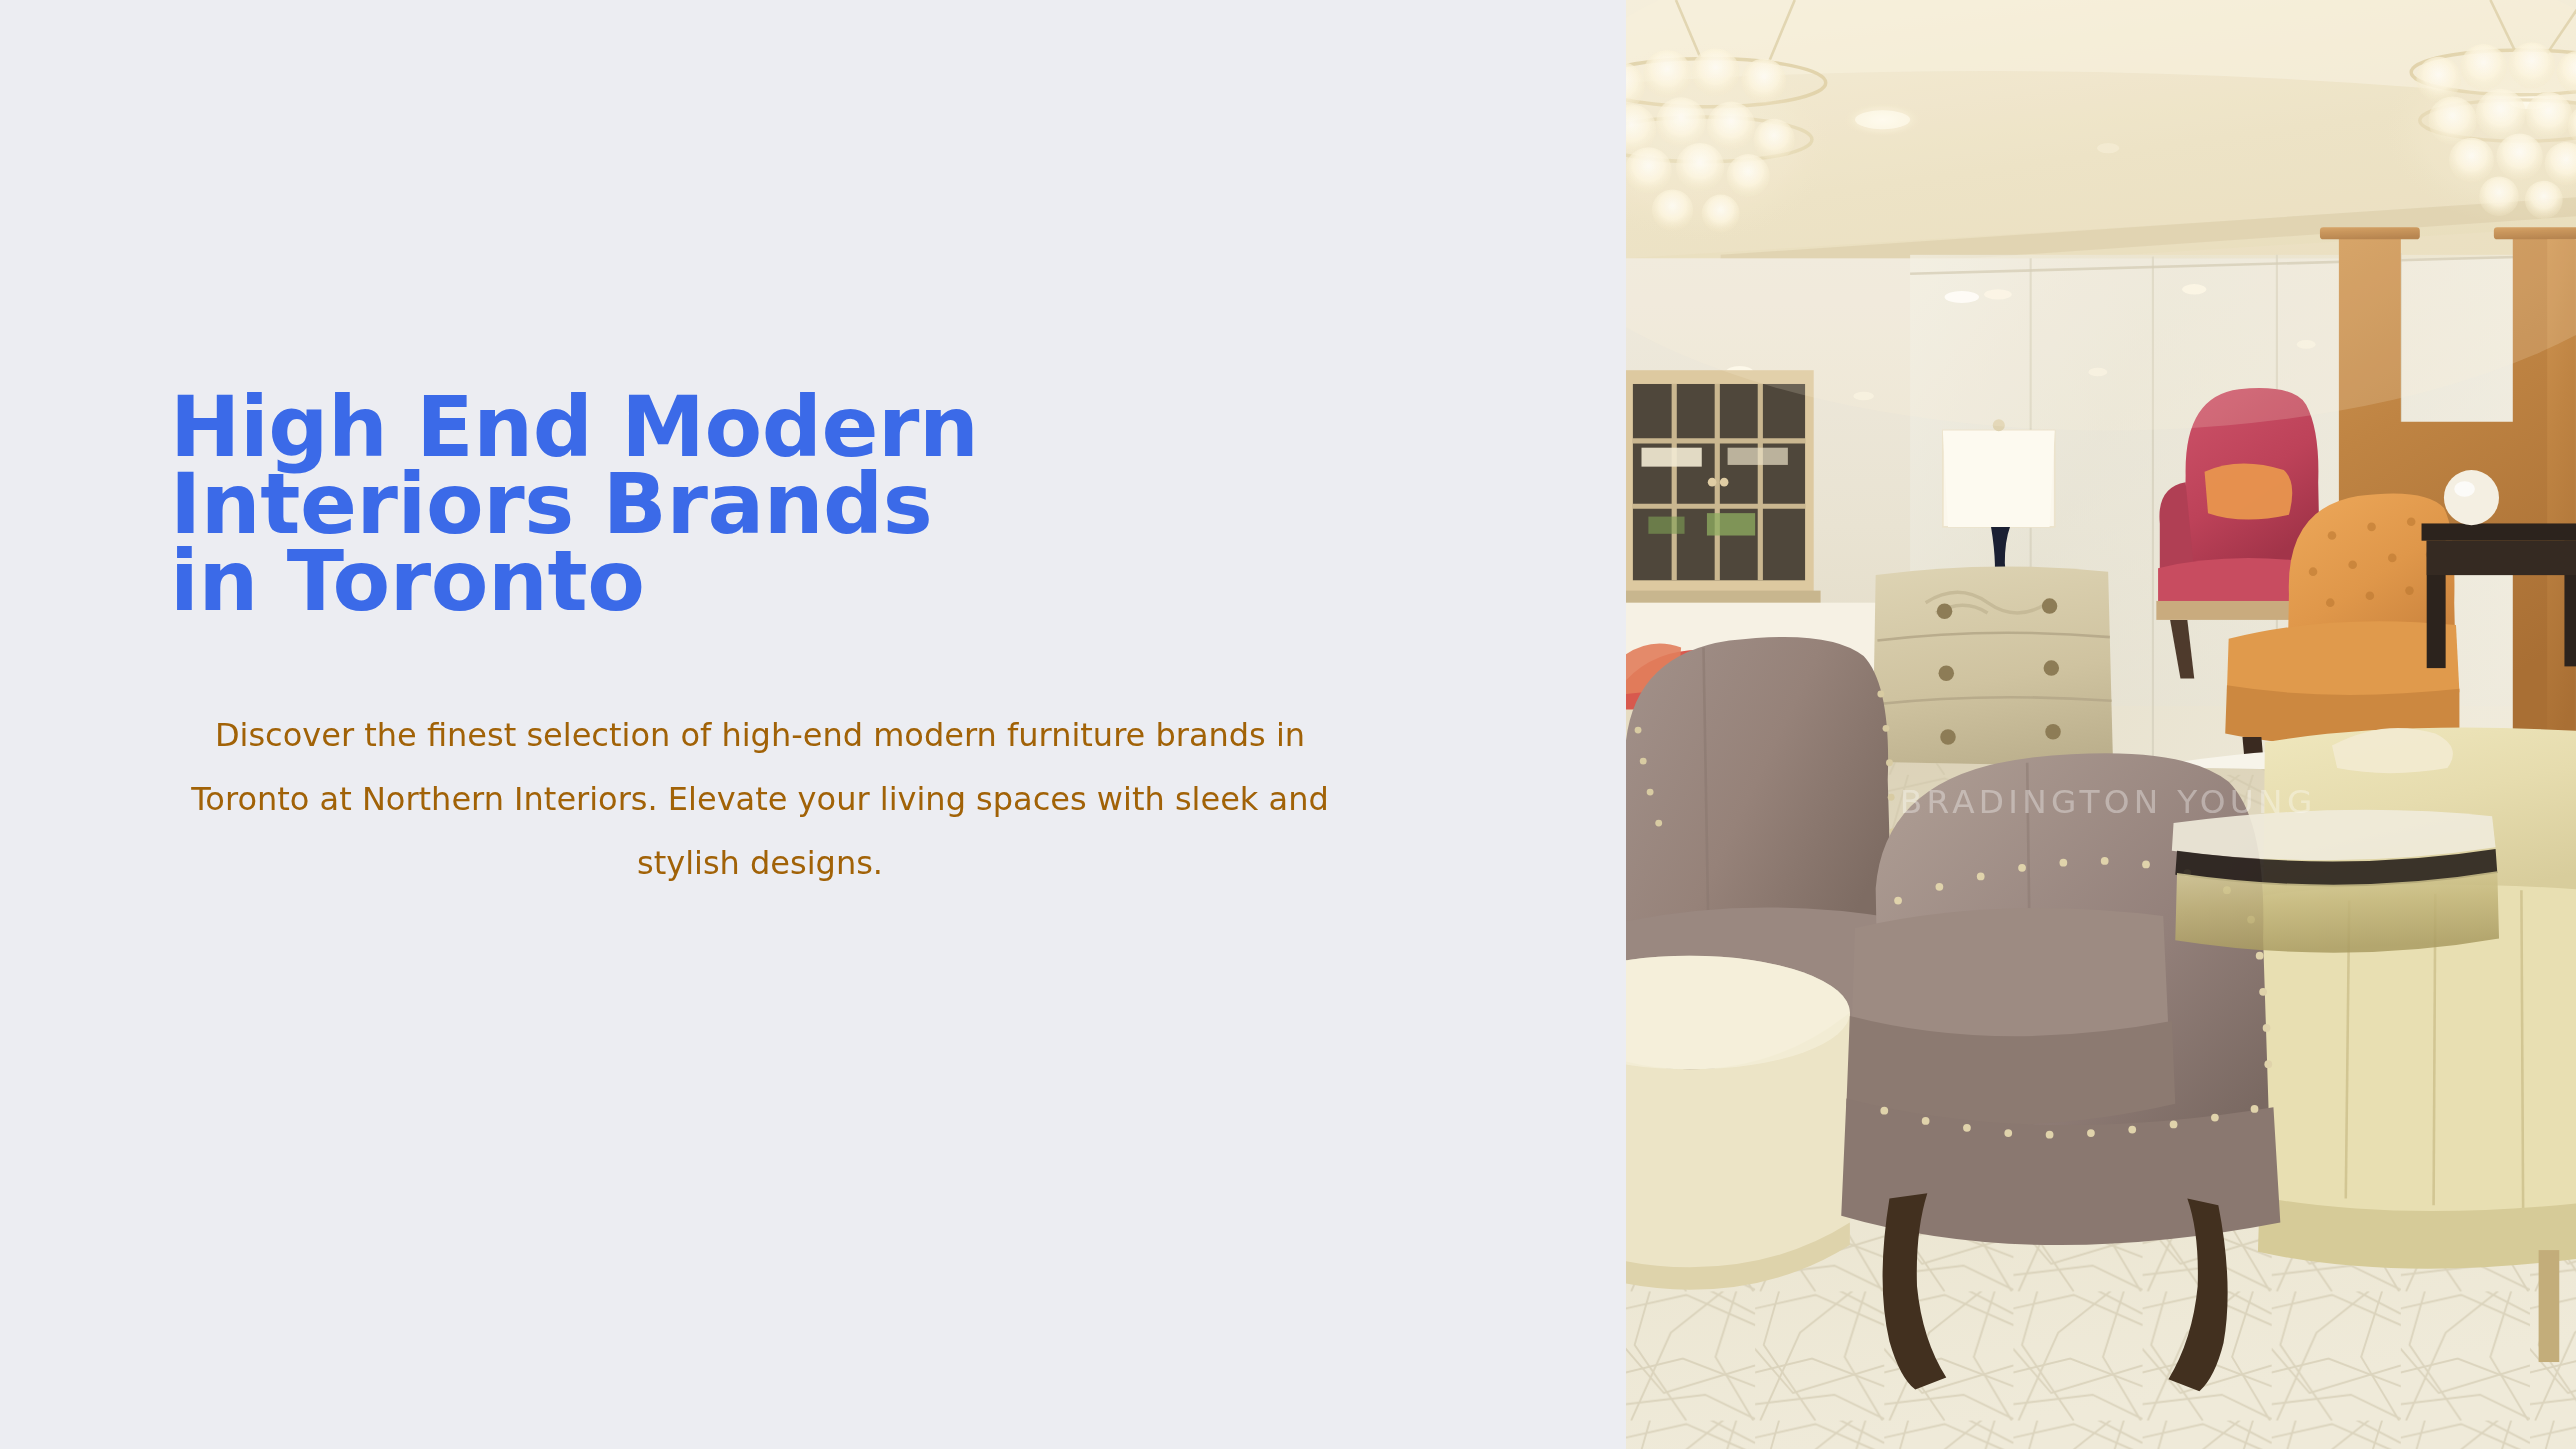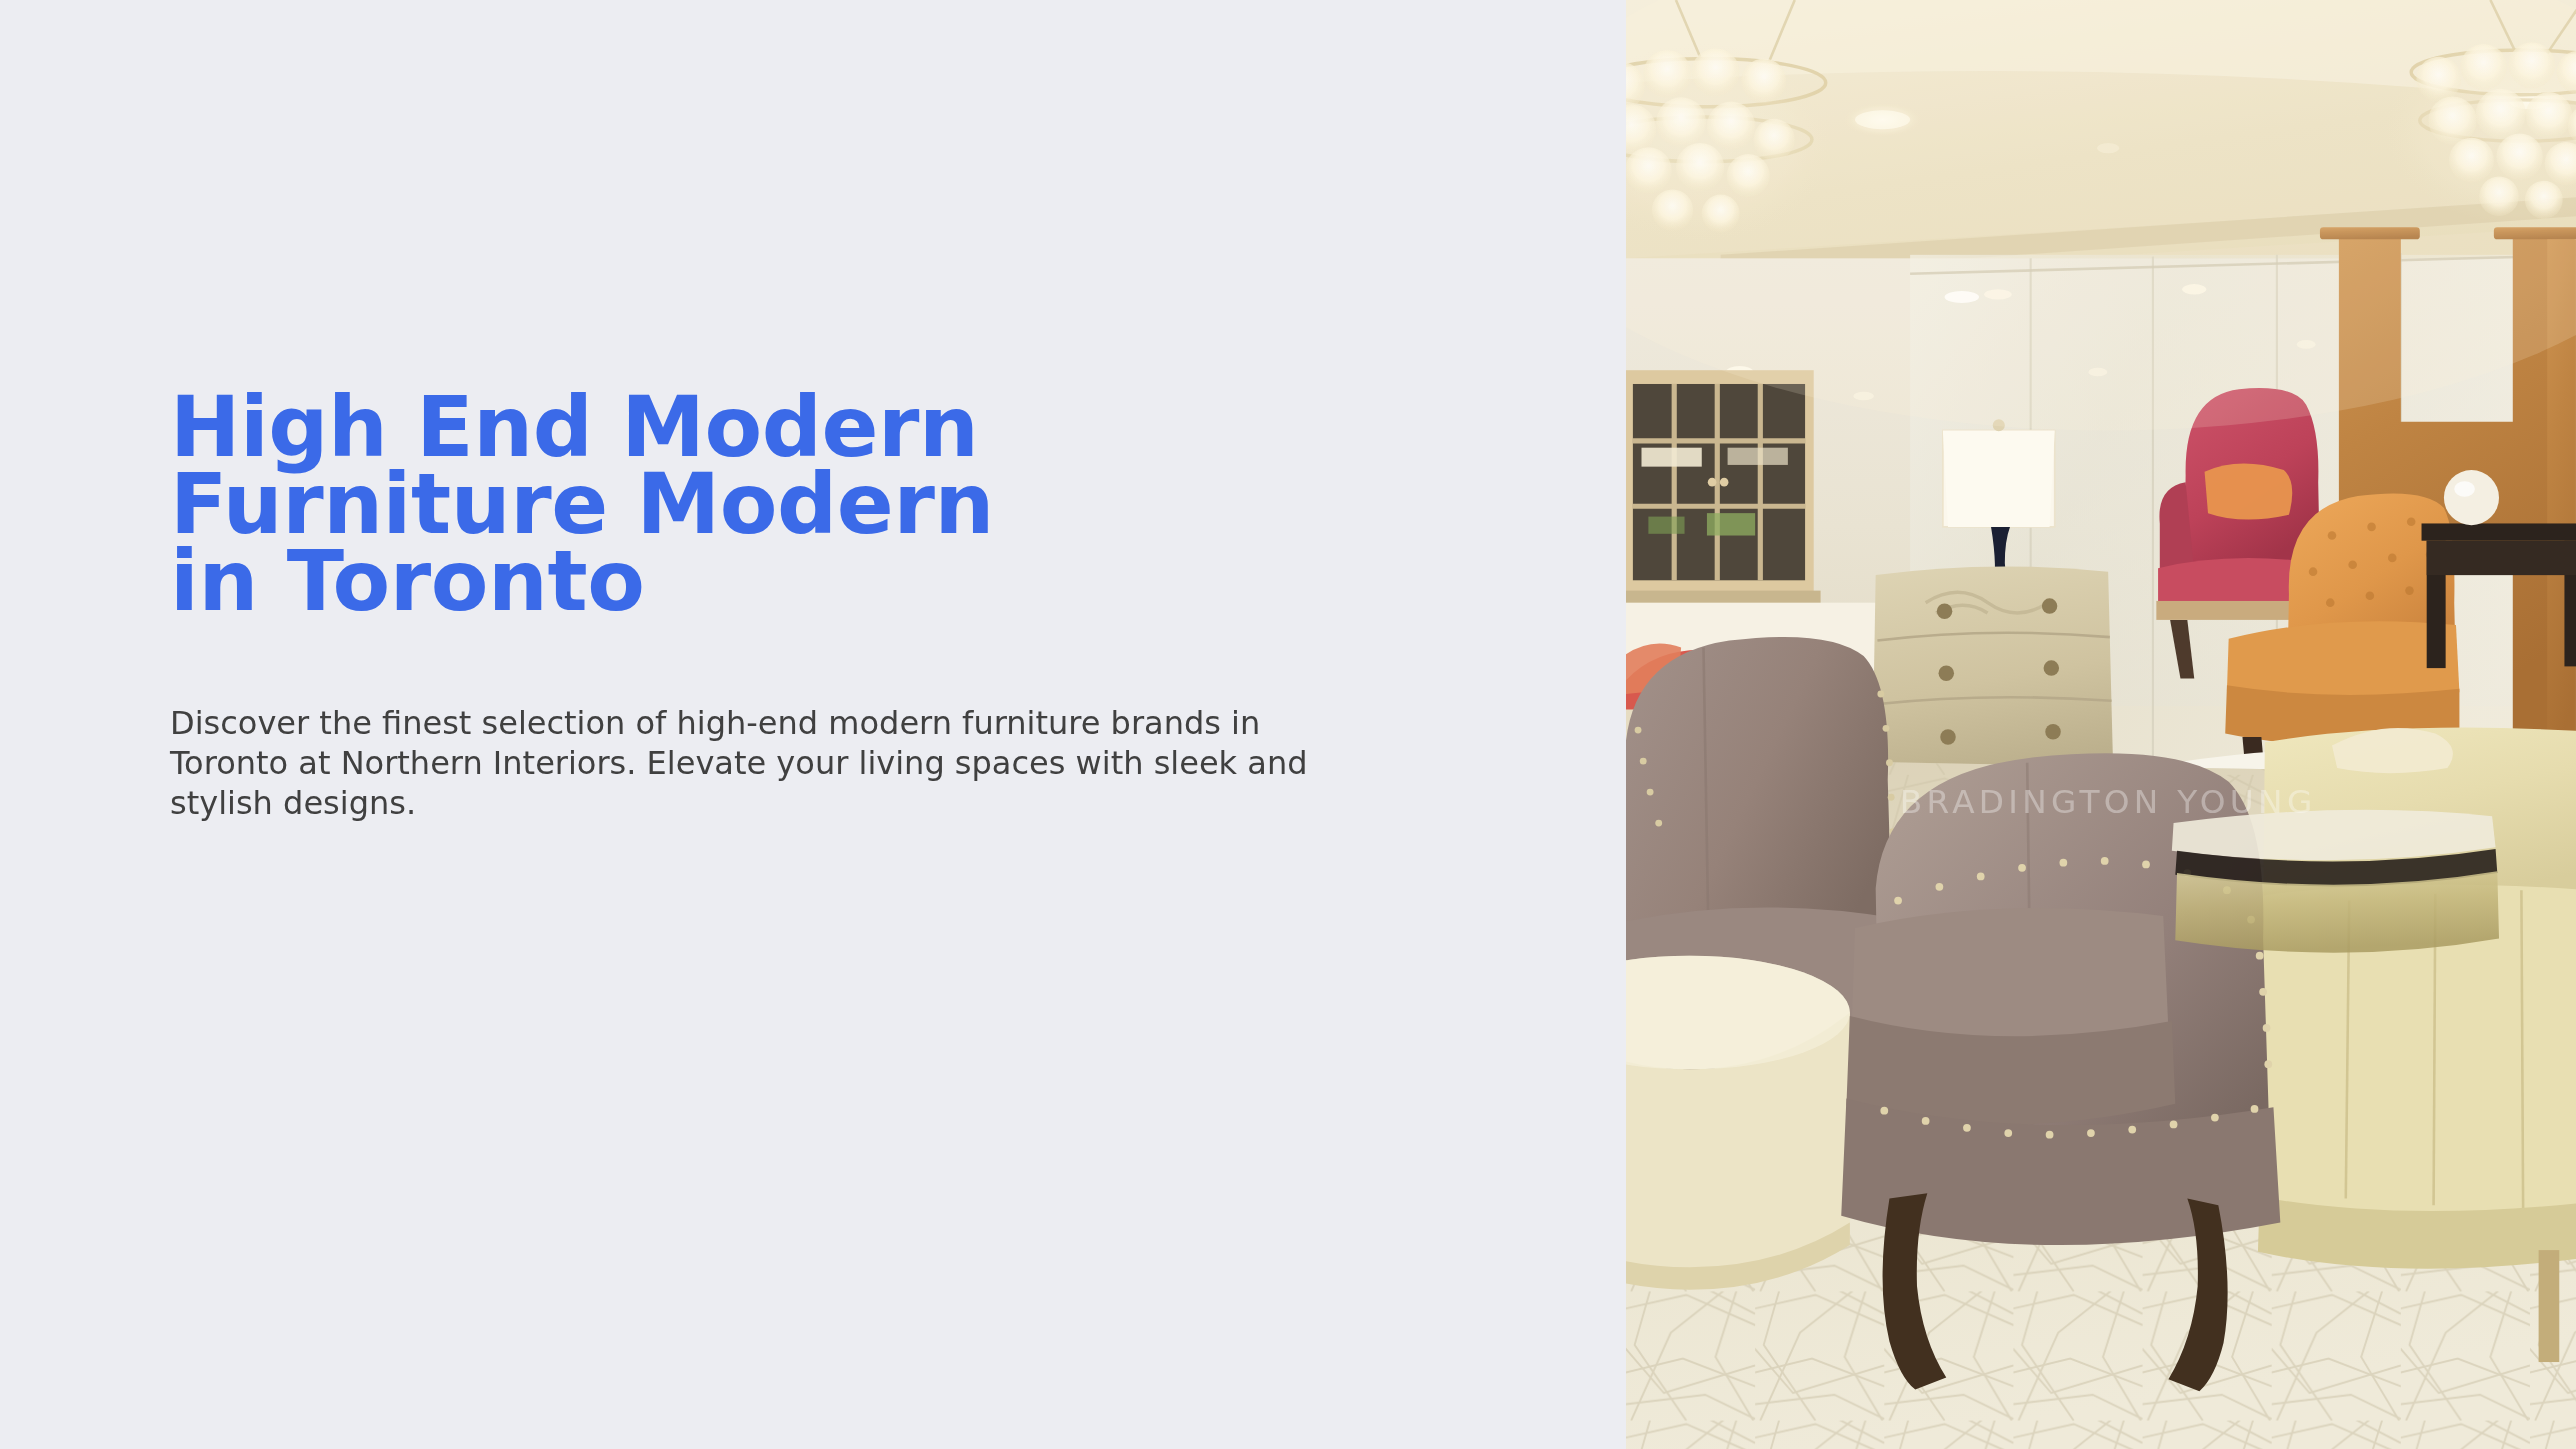--- a/index.html
+++ b/index.html
@@ -41,23 +41,24 @@
     letter-spacing:-0.4px;
     color:#3b6ae8;
     white-space:pre-line;
   }
 
   .hero-sub {
     margin-top:83px;
     font-family:"DejaVu Sans", sans-serif;
     font-weight:400;
     font-size:32px;
-    line-height:40px;
-    color:#404040;
+    line-height:64px;
+    color:#a16207;
     width:1180px;
+    text-align:center;
   }
 
   
   .image-panel {
     position:relative;
     width:966px; height:1449px;
     flex:0 0 966px;
     overflow:hidden;
     background:#e6dcc2;
     margin-left:16px;
@@ -72,21 +73,21 @@
 </style>
 </head>
 <body>
 
 <div class="hero">
 
   <div class="text-panel">
     <div class="text-inner">
 
       <h1 class="hero-title">High End Modern
-Furniture Modern
+Interiors Brands
 in Toronto</h1>
 
       <p class="hero-sub">Discover the finest selection of high-end modern furniture brands in Toronto at Northern Interiors. Elevate your living spaces with sleek and stylish designs.</p>
 
     </div>
   </div>
 
   <div class="image-panel">
     <svg class="showroom" viewBox="0 0 1122 1683" preserveAspectRatio="xMidYMid slice">
       <defs>

